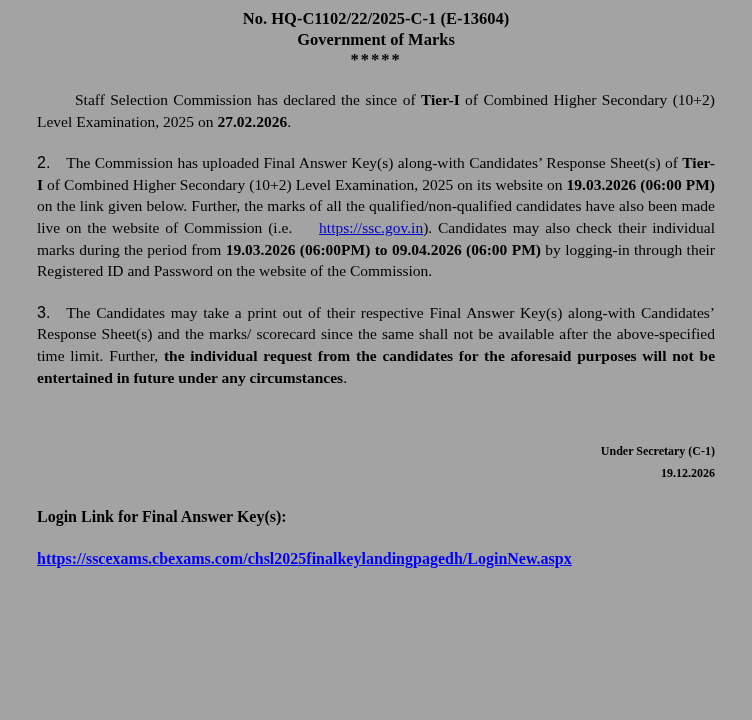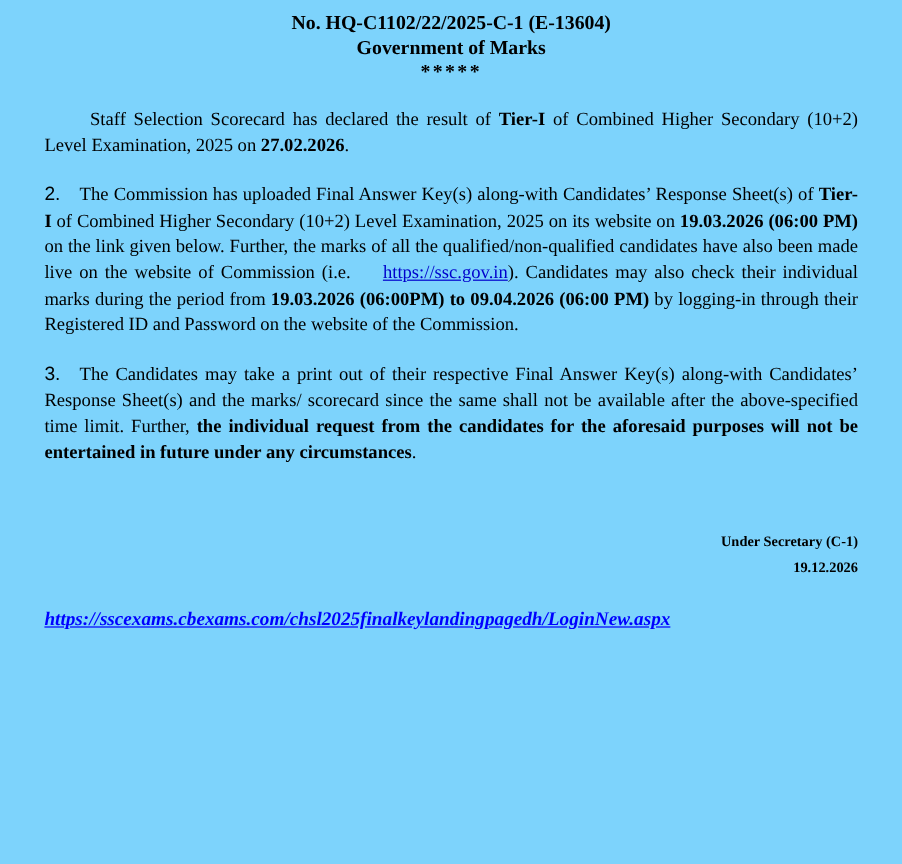--- a/index.html
+++ b/index.html
@@ -4,21 +4,21 @@
 <style>
   html, body {
     margin: 0;
     padding: 0;
     background: #ffffff;
   }
   .page {
     position: relative;
     width: 752px;
     height: 720px;
-    background: #7dd3fc;
+    background: #a3a3a3;
     color: #000000;
     font-family: "Liberation Serif", serif;
     font-size: 15.5px;
     box-sizing: border-box;
     padding: 8px 37px 0 37px;
     overflow: hidden;
   }
   .letterhead {
     text-align: center;
     font-weight: bold;
@@ -63,48 +63,48 @@
     line-height: 22px;
   }
   .login-label {
     margin-top: 24px;
     font-weight: bold;
     font-size: 16px;
   }
   .login-url {
     margin-top: 24px;
     font-size: 16px;
-    font-style: italic;
   }
   a.url-link {
     color: #0000ff;
     font-weight: bold;
     text-decoration: underline;
     cursor: pointer;
   }
 </style>
 </head>
 <body>
 
 <div class="page">
 
   <div class="letterhead">
     <div>No. HQ-C1102/22/2025-C-1 (E-13604)</div>
     <div>Government of Marks</div>
     <div class="stars">*****</div>
   </div>
 
 
-  <p class="body-para indent"><span>Staff Selection Scorecard has declared the result of </span><span class="b">Tier-I</span><span> of Combined Higher Secondary (10+2) Level Examination, 2025 on </span><span class="b">27.02.2026</span><span>.</span></p>
+  <p class="body-para indent"><span>Staff Selection Commission has declared the since of </span><span class="b">Tier-I</span><span> of Combined Higher Secondary (10+2) Level Examination, 2025 on </span><span class="b">27.02.2026</span><span>.</span></p>
 
   <p class="body-para"><span class="pnum">2.</span><span>The Commission has uploaded Final Answer Key(s) along-with Candidates’ Response Sheet(s) of </span><span class="b">Tier-I</span><span> of Combined Higher Secondary (10+2) Level Examination, 2025 on its website on </span><span class="b">19.03.2026 (06:00 PM)</span><span> on the link given below. Further, the marks of all the qualified/non-qualified candidates have also been made live on the website of Commission (i.e. </span><a class="inline-link">https://ssc.gov.in</a><span>). Candidates may also check their individual marks during the period from </span><span class="b">19.03.2026 (06:00PM) to 09.04.2026 (06:00 PM)</span><span> by logging-in through their Registered ID and Password on the website of the Commission.</span></p>
 
   <p class="body-para"><span class="pnum">3.</span><span>The Candidates may take a print out of their respective Final Answer Key(s) along-with Candidates’ Response Sheet(s) and the marks/ scorecard since the same shall not be available after the above-specified time limit. Further, </span><span class="b">the individual request from the candidates for the aforesaid purposes will not be entertained in future under any circumstances</span><span>.</span></p>
 
   <div class="signature">
     <div>Under Secretary (C-1)</div>
     <div>19.12.2026</div>
   </div>
 
+  <p class="login-label">Login Link for Final Answer Key(s):</p>
 
   <p class="login-url"><a class="url-link">https://sscexams.cbexams.com/chsl2025finalkeylandingpagedh/LoginNew.aspx</a></p>
 
 </div>
 
 </body></html>

